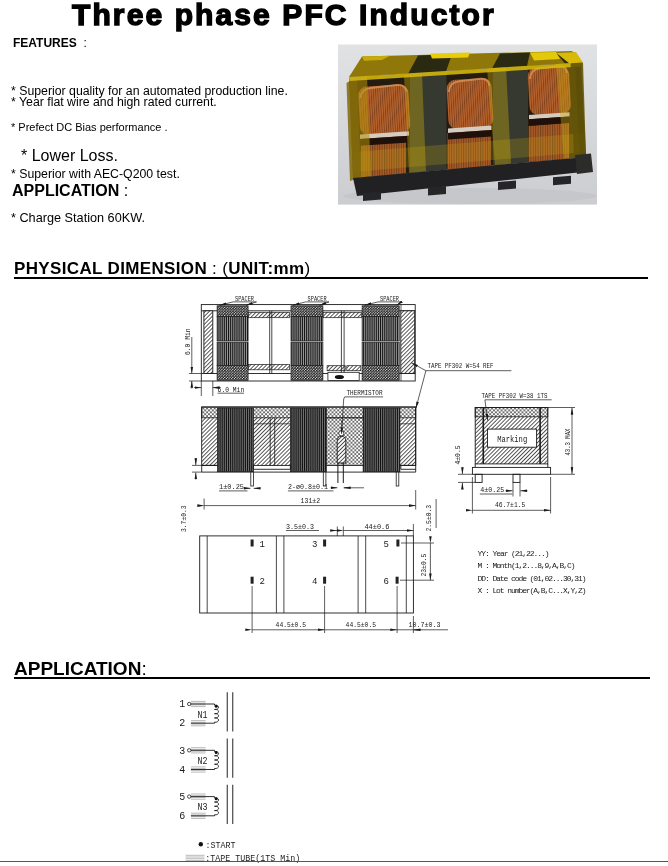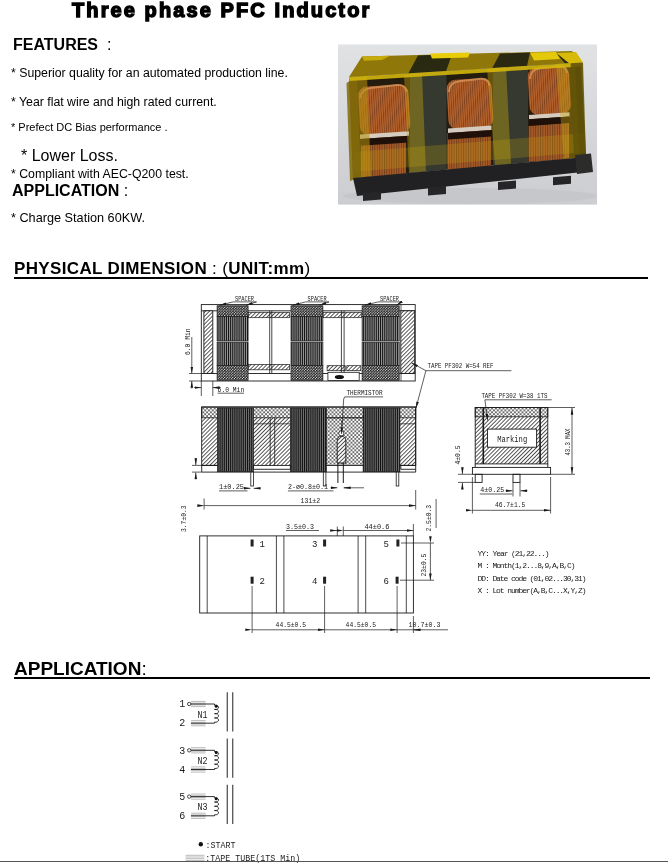--- a/index.html
+++ b/index.html
@@ -1,27 +1,27 @@
 <!DOCTYPE html>
 <html><head><meta charset="utf-8">
 <style>
 *{margin:0;padding:0;box-sizing:border-box}
 html,body{width:668px;height:866px;background:#fff;font-family:"Liberation Sans",sans-serif;color:#000;overflow:hidden;position:relative}
 .a{position:absolute;line-height:1;white-space:nowrap}
 .b{font-weight:bold}
 svg text{font-family:"Liberation Mono",monospace;fill:#1a1a1a}
 </style></head>
 <body>
-<div class="a b" style="left:72px;top:0px;font-size:20px;letter-spacing:2.1px;-webkit-text-stroke:1.4px #000">Three phase PFC Inductor</div>
-<div class="a" style="left:13px;top:36.8px;font-size:16px"><span class="b">FEATURES</span>&nbsp;&nbsp;:</div>
-<div class="a" style="left:11px;top:67px;font-size:12.3px">* Superior quality for an automated production line.</div>
+<div class="a b" style="left:72px;top:0px;font-size:30px;letter-spacing:2.1px;-webkit-text-stroke:1.4px #000">Three phase PFC Inductor</div>
+<div class="a" style="left:13px;top:36.8px;font-size:12px"><span class="b">FEATURES</span>&nbsp;&nbsp;:</div>
+<div class="a" style="left:11px;top:85px;font-size:12.3px">* Superior quality for an automated production line.</div>
 <div class="a" style="left:11px;top:95.8px;font-size:12.3px">* Year flat wire and high rated current.</div>
 <div class="a" style="left:11px;top:121.8px;font-size:11px">* Prefect DC Bias performance .</div>
 <div class="a" style="left:21px;top:147.8px;font-size:16px">* Lower Loss.</div>
-<div class="a" style="left:11px;top:167.8px;font-size:12.3px">* Compliant with AEC-Q200 test.</div>
+<div class="a" style="left:11px;top:167.8px;font-size:12.3px">* Superior with AEC-Q200 test.</div>
 <div class="a b" style="left:12px;top:183.2px;font-size:16px">APPLICATION <span style="font-weight:normal">:</span></div>
 <div class="a" style="left:11px;top:211.5px;font-size:12.7px">* Charge Station 60KW.</div>
 <div class="a" style="left:14px;top:259.5px;font-size:17px;letter-spacing:0.35px"><span class="b">PHYSICAL DIMENSION</span> : (<span class="b">UNIT:mm</span>)</div>
 <div class="a" style="left:14px;top:277px;width:634px;height:1.6px;background:#000"></div>
 <div class="a" style="left:14px;top:659px;font-size:19px"><span class="b">APPLICATION</span>:</div>
 <div class="a" style="left:14px;top:677px;width:636px;height:1.6px;background:#000"></div>
 <svg class="a" style="left:0;top:0" width="668" height="866" viewBox="0 0 668 866">
 <defs>
 <marker id="ar" markerWidth="7" markerHeight="4.8" refX="6.8" refY="2.4" orient="auto" markerUnits="userSpaceOnUse">
         <path d="M6.9 2.4 L0 1.1 L0 3.7 Z" fill="#1a1a1a"></path>

